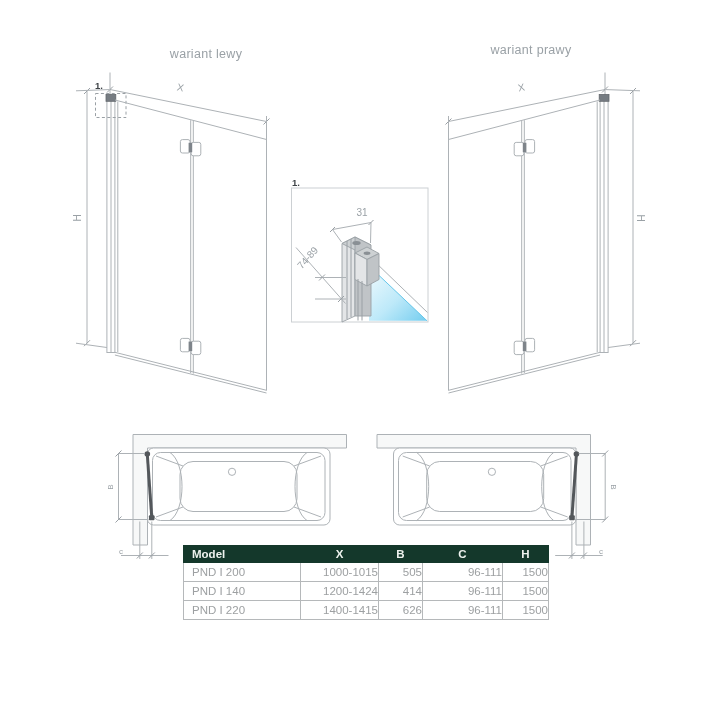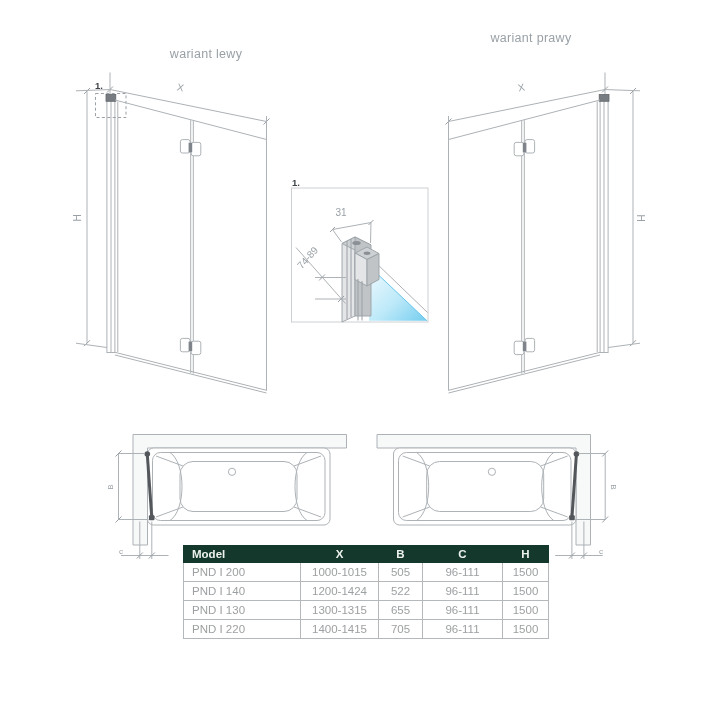--- a/index.html
+++ b/index.html
@@ -44,21 +44,21 @@
     font-size:11.5px;
   }
   table.spec th{
     background:var(--table-header-bg);color:var(--table-header-text);
     font-weight:bold;height:16px;padding:0;text-align:center;
     border:1px solid var(--table-header-bg);
   }
   table.spec th.c-model{text-align:left;padding-left:8px;}
   table.spec td{
     background:#fff;color:var(--table-body-text);
-    height:18px;padding:0;text-align:center;
+    height:18px;padding:0;text-align:right;
     border:1px solid var(--table-border);
   }
   table.spec td.c-model{text-align:left;padding-left:8px;}
 </style>
 </head>
 <body>
 
 <div class="stage">
 
   <svg width="720" height="720" viewBox="0 0 720 720">
@@ -210,32 +210,32 @@
 
       <path class="ln" d="M605.2,453.5 V519.5 M578.7,453.5 H605.2 M575.2,519.5 H605.2"></path>
       <path class="lnd" d="M602.2,456.5 L608.2,450.5 M602.2,522.5 L608.2,516.5"></path>
 
       <path class="ln" d="M571.9,521.5 V559 M583.9,521.5 V559 M555.2,555.5 H602.7"></path>
       <path class="lnd" d="M568.9,558.5 L574.9,552.5 M580.9,558.5 L586.9,552.5"></path>
     </g>
   </svg>
 
   <div class="title" style="left:136px;top:48px;">wariant lewy</div>
-  <div class="title" style="left:461px;top:32px;">wariant prawy</div>
+  <div class="title" style="left:461px;top:44px;">wariant prawy</div>
 
   <div class="ref" style="left:95px;top:81px;">1.</div>
 
   <div class="lbl" style="left:177px;top:83px;transform:rotate(11.5deg);">X</div>
   <div class="lbl" style="left:74px;top:213px;transform:rotate(-90deg);">H</div>
 
   <div class="lbl" style="left:518px;top:83px;transform:rotate(-11.5deg);">X</div>
   <div class="lbl" style="left:636px;top:213px;transform:rotate(90deg);">H</div>
 
   <div class="ref" style="left:292px;top:178px;">1.</div>
-  <div class="lbl" style="left:329px;top:208px;width:24px;text-align:center;">31</div>
+  <div class="lbl" style="left:350px;top:208px;width:24px;text-align:center;">31</div>
   <div class="lbl" style="left:285px;top:253px;width:46px;text-align:center;transform:rotate(-48deg);">74-89</div>
 
   <div class="lbl-sm" style="left:108px;top:483px;transform:rotate(-90deg);">B</div>
   <div class="lbl-sm" style="left:119px;top:548px;">c</div>
   <div class="lbl-sm" style="left:610px;top:483px;transform:rotate(90deg);">B</div>
   <div class="lbl-sm" style="left:599px;top:548px;">c</div>
 
   <table class="spec">
     <colgroup>
       <col style="width:117px">
@@ -257,34 +257,27 @@
       <tr>
         <td class="c-model">PND I 200</td>
         <td>1000-1015</td>
         <td>505</td>
         <td>96-111</td>
         <td>1500</td>
       </tr>
       <tr>
         <td class="c-model">PND I 140</td>
         <td>1200-1424</td>
-        <td>522</td>
+        <td>414</td>
         <td>96-111</td>
         <td>1500</td>
       </tr>
       <tr>
-        <td class="c-model">PND I 130</td>
-        <td>1300-1315</td>
-        <td>655</td>
+        <td class="c-model">PND I 220</td>
+        <td>1400-1415</td>
+        <td>626</td>
         <td>96-111</td>
         <td>1500</td>
       </tr>
-      <tr>
-        <td class="c-model">PND I 220</td>
-        <td>1400-1415</td>
-        <td>705</td>
-        <td>96-111</td>
-        <td>1500</td>
-      </tr>
     </tbody>
   </table>
 
 </div>
 
 </body></html>

